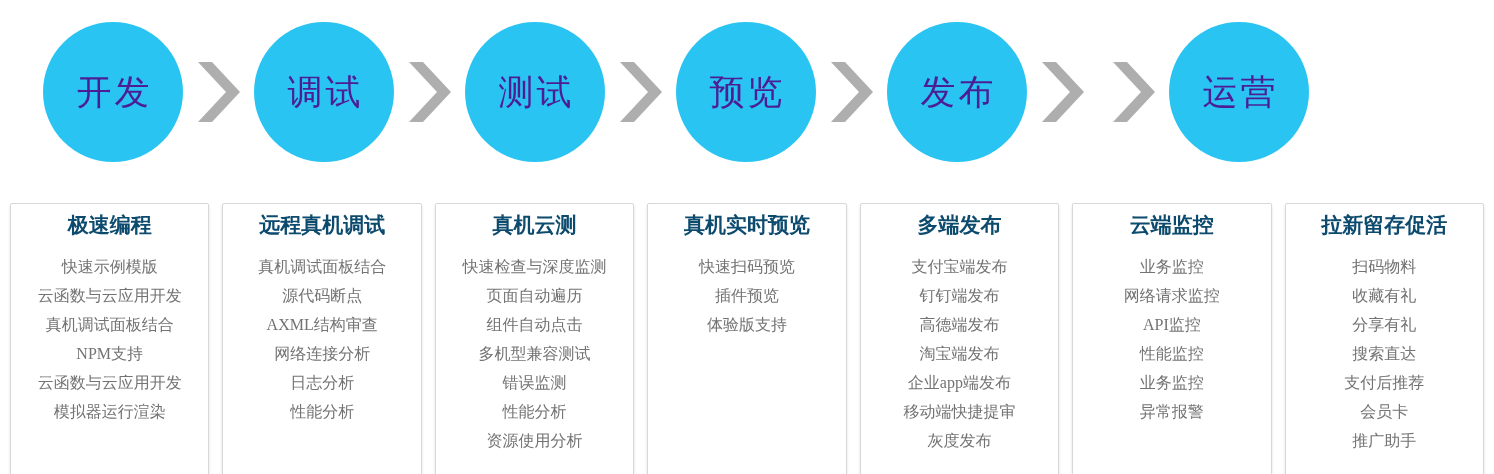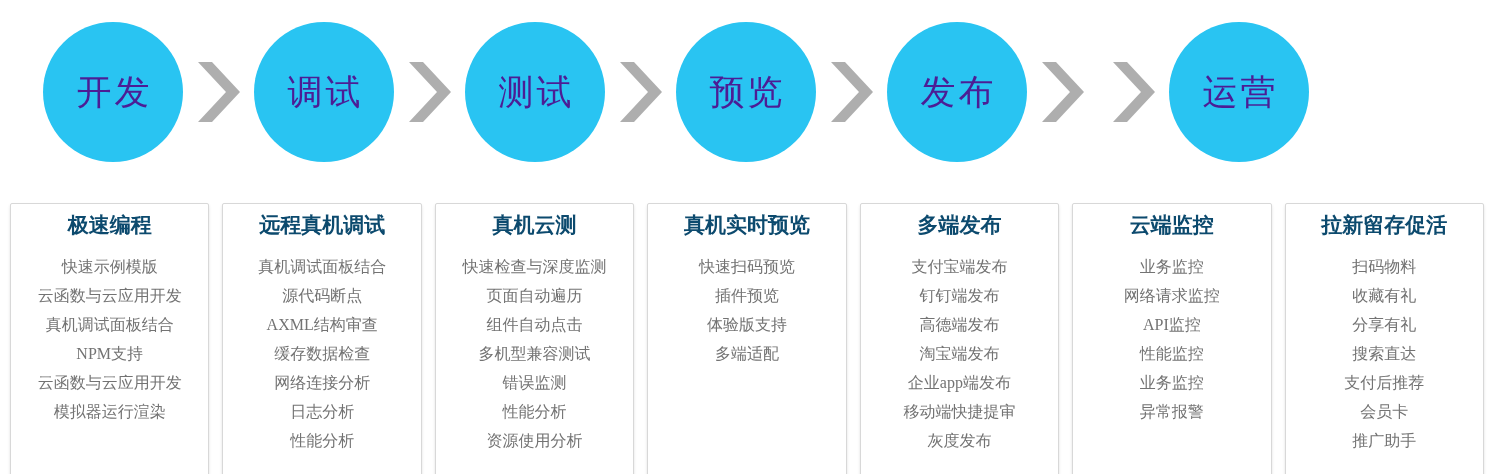--- a/index.html
+++ b/index.html
@@ -142,21 +142,20 @@
         <li>模拟器运行渲染</li>
       </ul>
     </div>
 
     <div class="panel">
       <div class="panel-title">远程真机调试</div>
       <ul class="panel-list">
         <li>真机调试面板结合</li>
         <li>源代码断点</li>
         <li>AXML结构审查</li>
-        <li>缓存数据检查</li>
         <li>网络连接分析</li>
         <li>日志分析</li>
         <li>性能分析</li>
       </ul>
     </div>
 
     <div class="panel">
       <div class="panel-title">真机云测</div>
       <ul class="panel-list">
         <li>快速检查与深度监测</li>
@@ -168,21 +167,20 @@
         <li>资源使用分析</li>
       </ul>
     </div>
 
     <div class="panel">
       <div class="panel-title">真机实时预览</div>
       <ul class="panel-list">
         <li>快速扫码预览</li>
         <li>插件预览</li>
         <li>体验版支持</li>
-        <li>多端适配</li>
       </ul>
     </div>
 
     <div class="panel">
       <div class="panel-title">多端发布</div>
       <ul class="panel-list">
         <li>支付宝端发布</li>
         <li>钉钉端发布</li>
         <li>高德端发布</li>
         <li>淘宝端发布</li>

